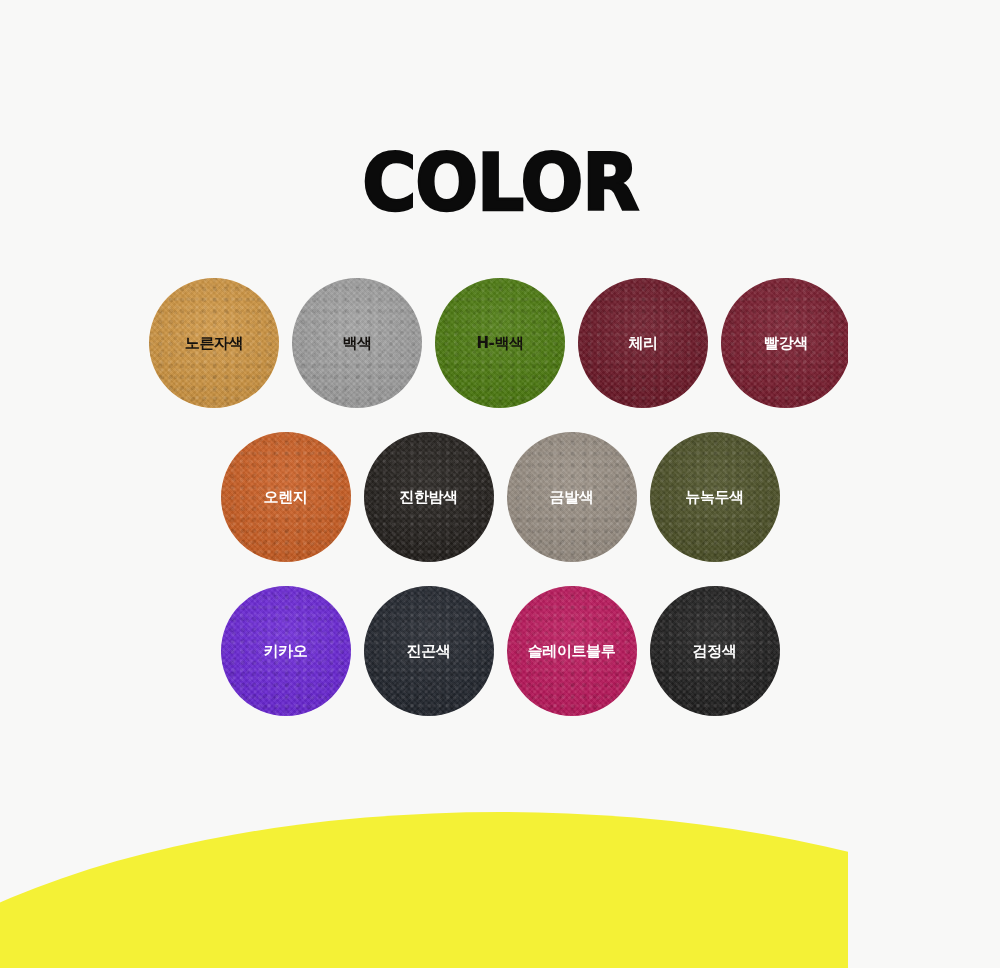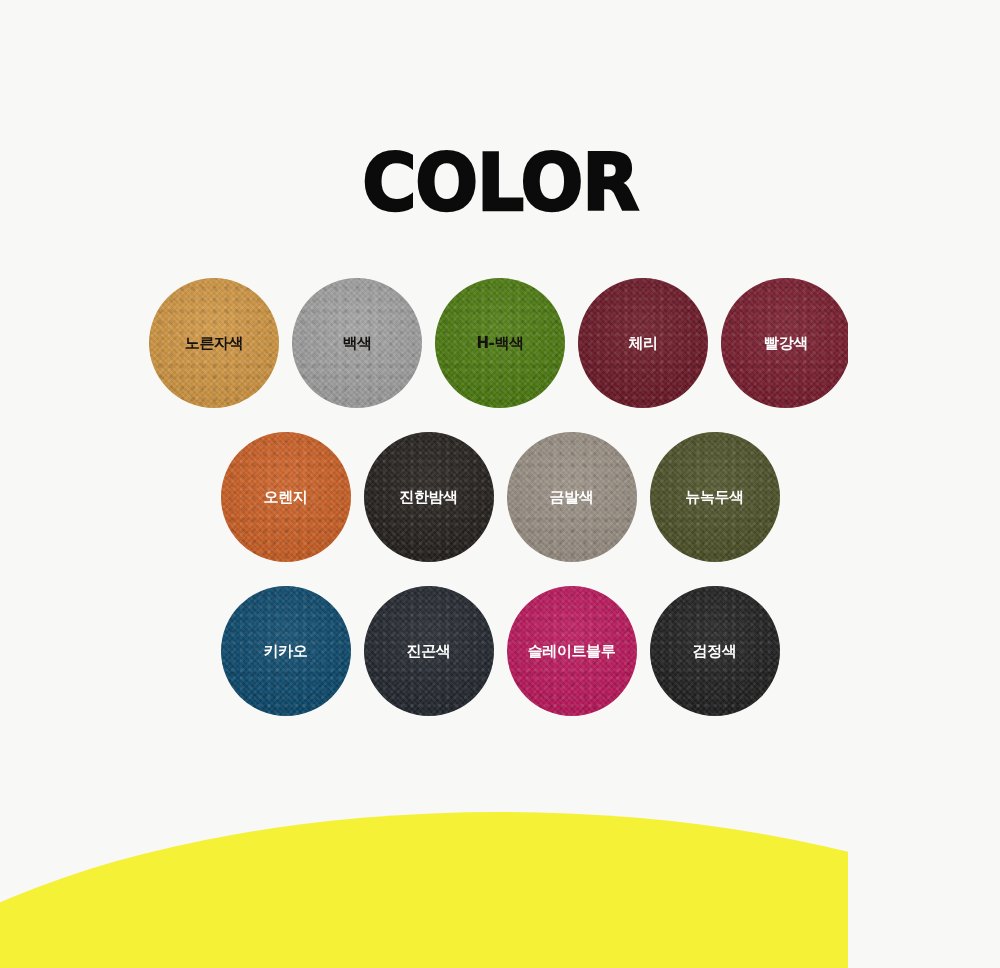--- a/index.html
+++ b/index.html
@@ -156,21 +156,21 @@
           <span class="swatch-label light">진한밤색</span>
         </div>
         <div class="swatch" style="background: rgb(155, 145, 134);">
           <span class="swatch-label light">금발색</span>
         </div>
         <div class="swatch" style="background: rgb(78, 82, 40);">
           <span class="swatch-label light">뉴녹두색</span>
         </div>
       </div>
       <div class="swatch-row">
-        <div class="swatch" style="background: #0c4a6e;">
+        <div class="swatch" style="background: #6d28d9;">
           <span class="swatch-label light">키카오</span>
         </div>
         <div class="swatch" style="background: rgb(34, 38, 46);">
           <span class="swatch-label light">진곤색</span>
         </div>
         <div class="swatch" style="background: #be185d;">
           <span class="swatch-label light">슬레이트블루</span>
         </div>
         <div class="swatch" style="background: rgb(32, 31, 31);">
           <span class="swatch-label light">검정색</span>

